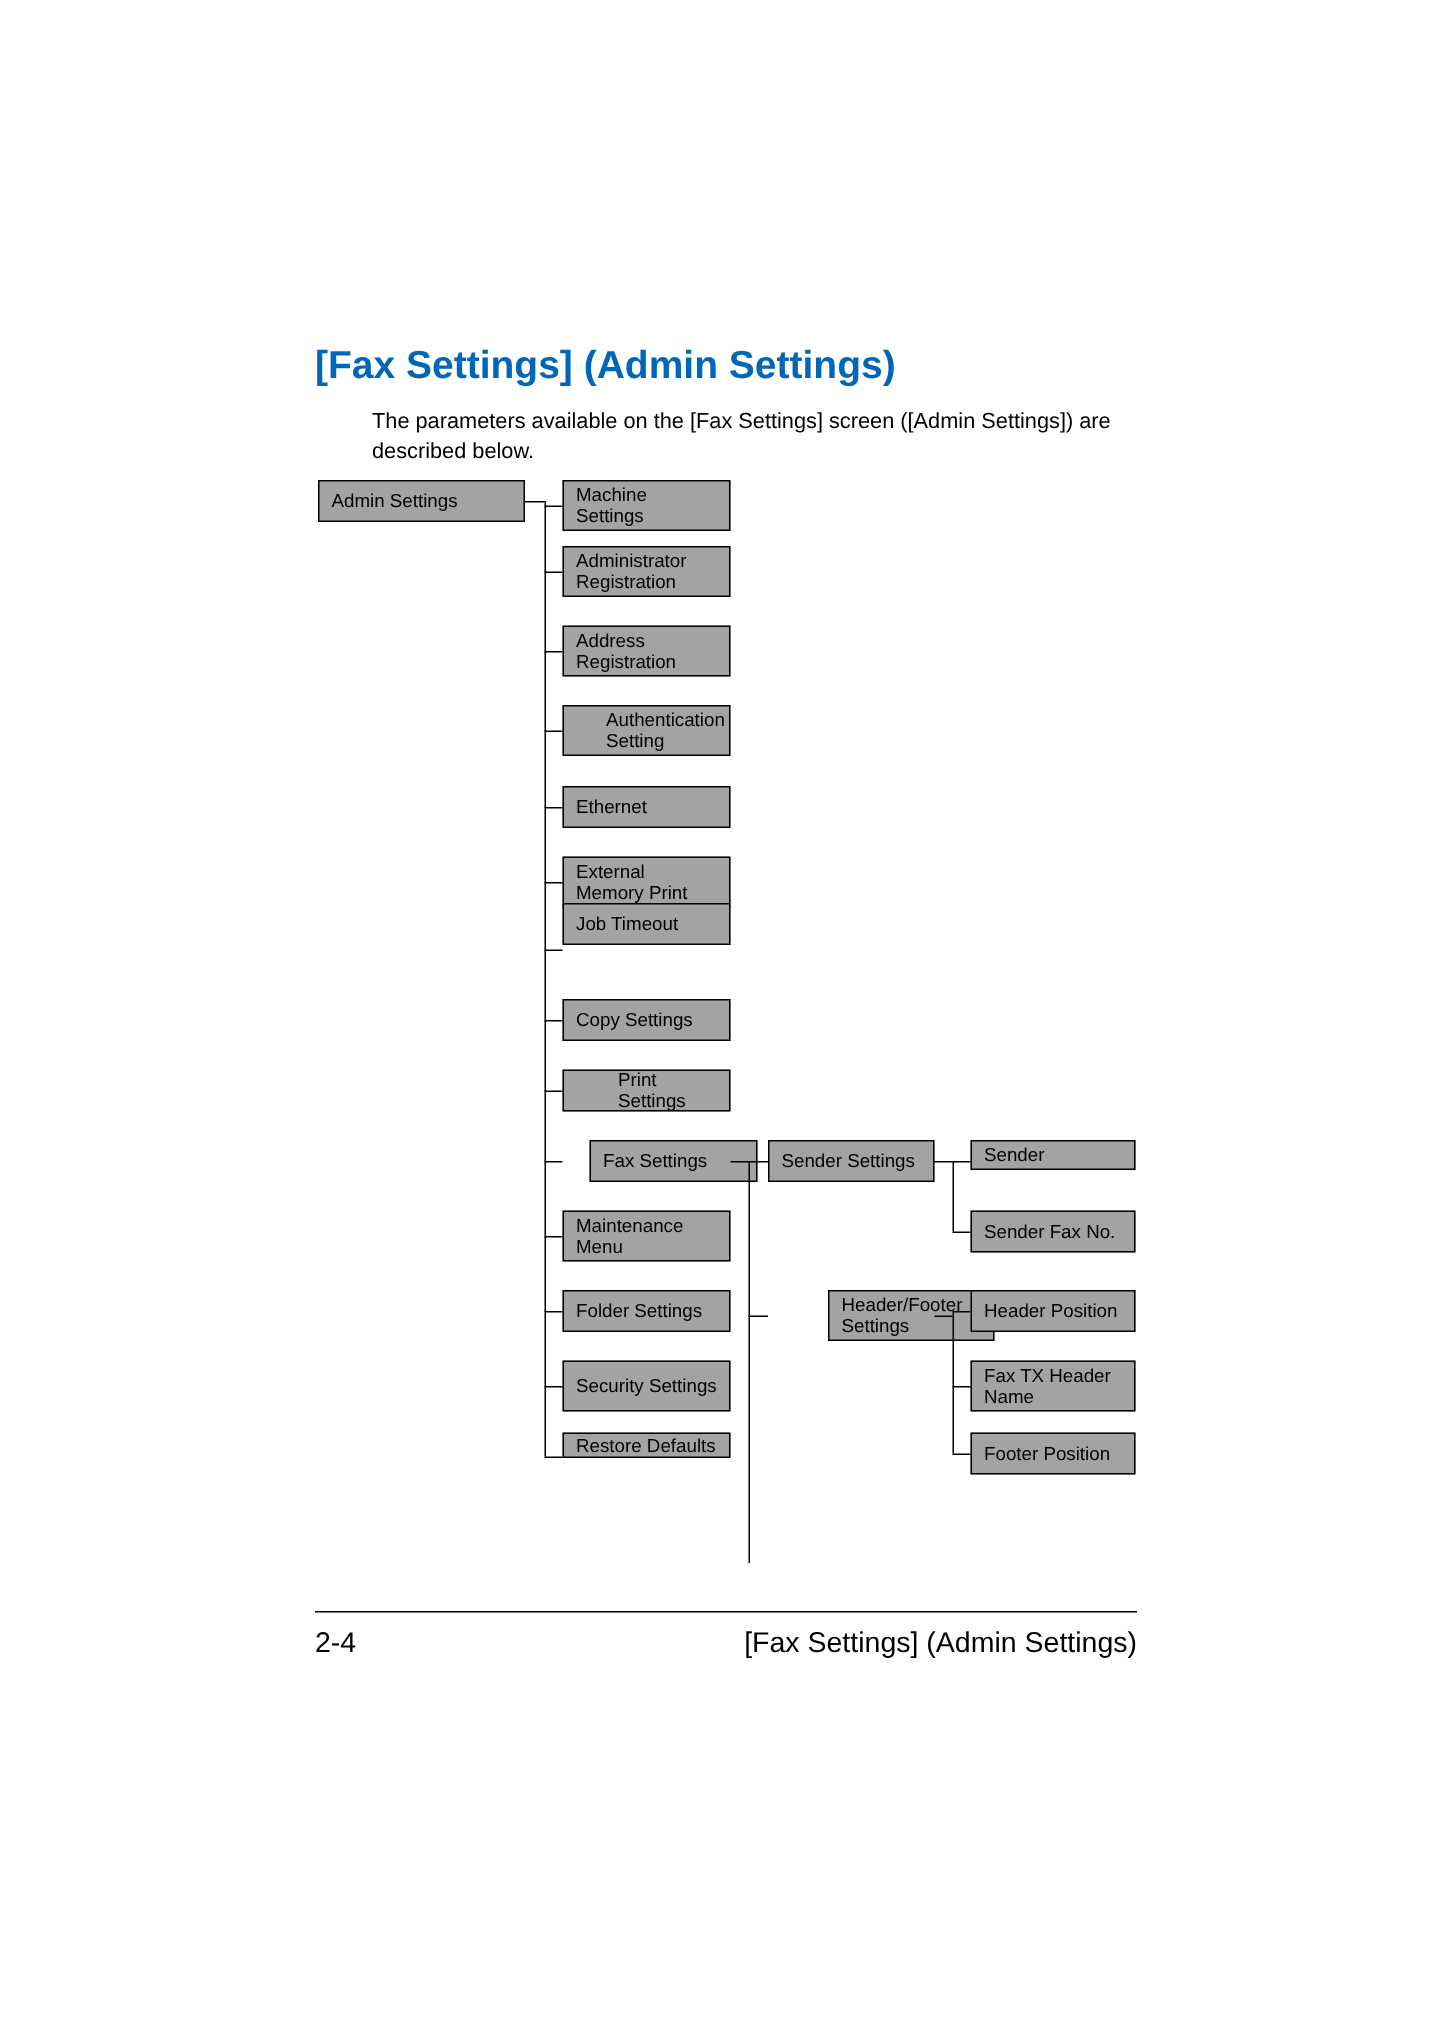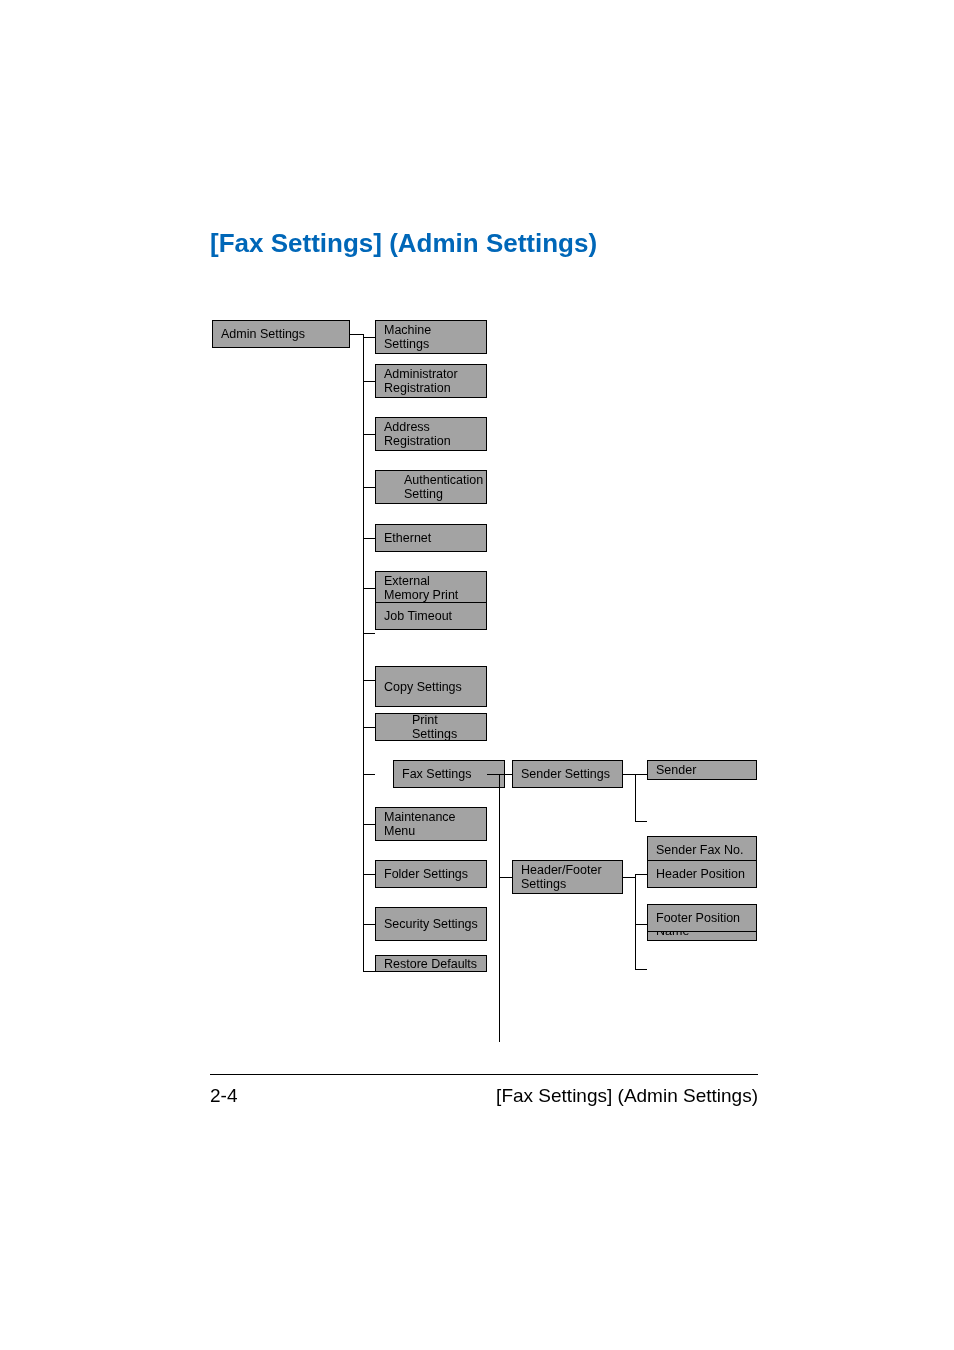--- a/index.html
+++ b/index.html
@@ -15,56 +15,57 @@
 
   
   .c1 { left: 375px; width: 112px; }
   .c1a { top: 320px; height: 34px; }
   .c1b { top: 364px; height: 34px; }
   .c1c { top: 417px; height: 34px; }
   .c1d { top: 470px; height: 34px; padding-left: 28px; }
   .c1e { top: 524px; height: 28px; }
   .c1f { top: 571px; height: 34px; }
   .c1g { top: 602px; height: 28px; }
-  .c1h { top: 666px; height: 41px; }
+  .c1h { top: 666px; height: 28px; }
   .c1i { top: 713px; height: 28px; padding-left: 36px; }
   .c1j { top: 760px; height: 28px; margin-left: 18px; }
   .c1k { top: 807px; height: 34px; }
   .c1l { top: 860px; height: 28px; }
   .c1m { top: 907px; height: 34px; }
   .c1n { top: 955px; height: 17px; }
 
   
   .c2 { left: 512px; width: 111px; }
   .c2a { top: 760px; height: 28px; }
-  .c2b { top: 860px; height: 34px; }
+  .c2b { top: 860px; height: 34px; margin-left: 40px; }
 
   
   .c3 { left: 647px; width: 110px; }
   .c3a { top: 760px; height: 20px; }
-  .c3b { top: 836px; height: 28px; }
+  .c3b { top: 807px; height: 28px; }
   .c3c { top: 860px; height: 28px; }
   .c3d { top: 907px; height: 34px; }
-  .c3e { top: 904px; height: 28px; }
+  .c3e { top: 955px; height: 28px; }
 
   
   .hline { position: absolute; height: 1px; background: #000; }
   .vline { position: absolute; width: 1px; background: #000; }
 
   
   .footrule { position: absolute; left: 210px; top: 1074px; width: 548px; height: 1px; background: #000; }
   .footleft { position: absolute; left: 210px; top: 1085px; font-size: 19px; color: #000; }
   .footright { position: absolute; right: 196px; top: 1085px; font-size: 19px; color: #000; }
 </style>
 </head>
 <body>
 
 <div class="page">
 
   <div class="heading">[Fax Settings] (Admin Settings)</div>
+  <div class="intro">The parameters available on the [Fax Settings] screen ([Admin Settings]) are described below.</div>
 
   <div class="box root">Admin Settings</div>
 
   <div class="hline" style="left:350px; top:334px; width:13px;"></div>
   <div class="vline" style="left:363px; top:334px; height:637px;"></div>
 
   <div class="hline" style="left:363px; top:337px; width:12px;"></div>
   <div class="box c1 c1a">Machine Settings</div>
   <div class="hline" style="left:363px; top:381px; width:12px;"></div>
   <div class="box c1 c1b">Administrator Registration</div>

